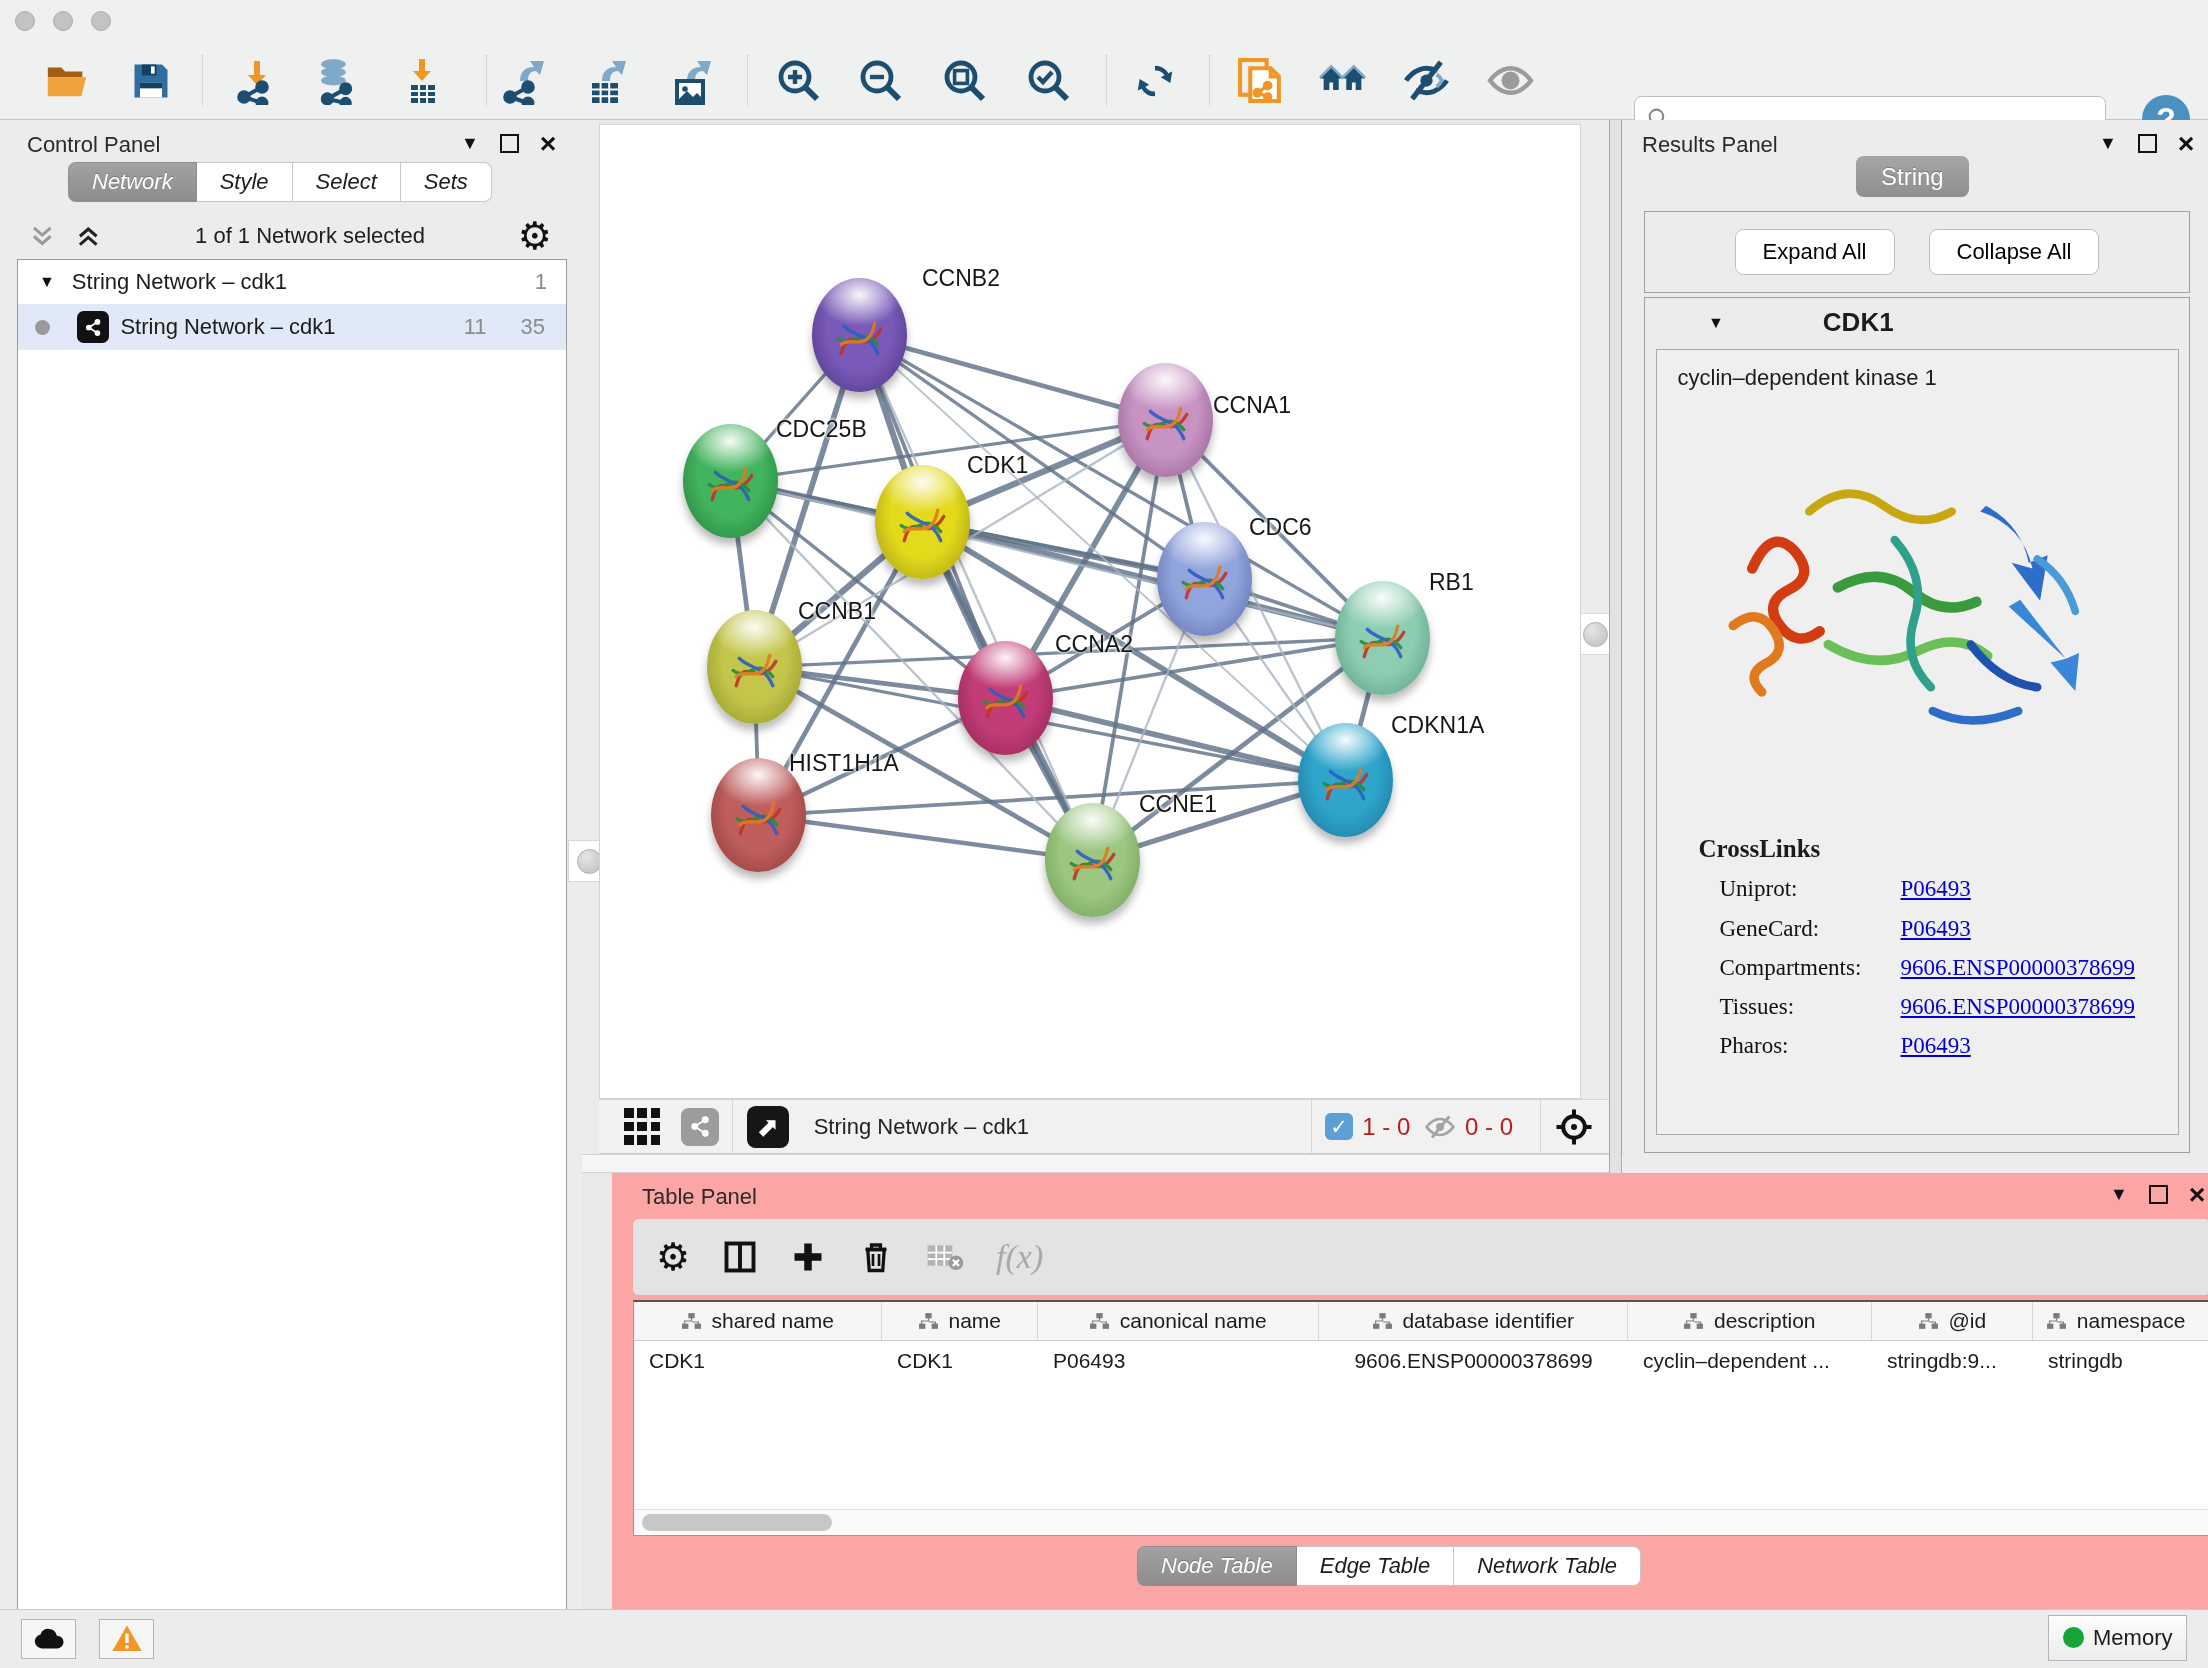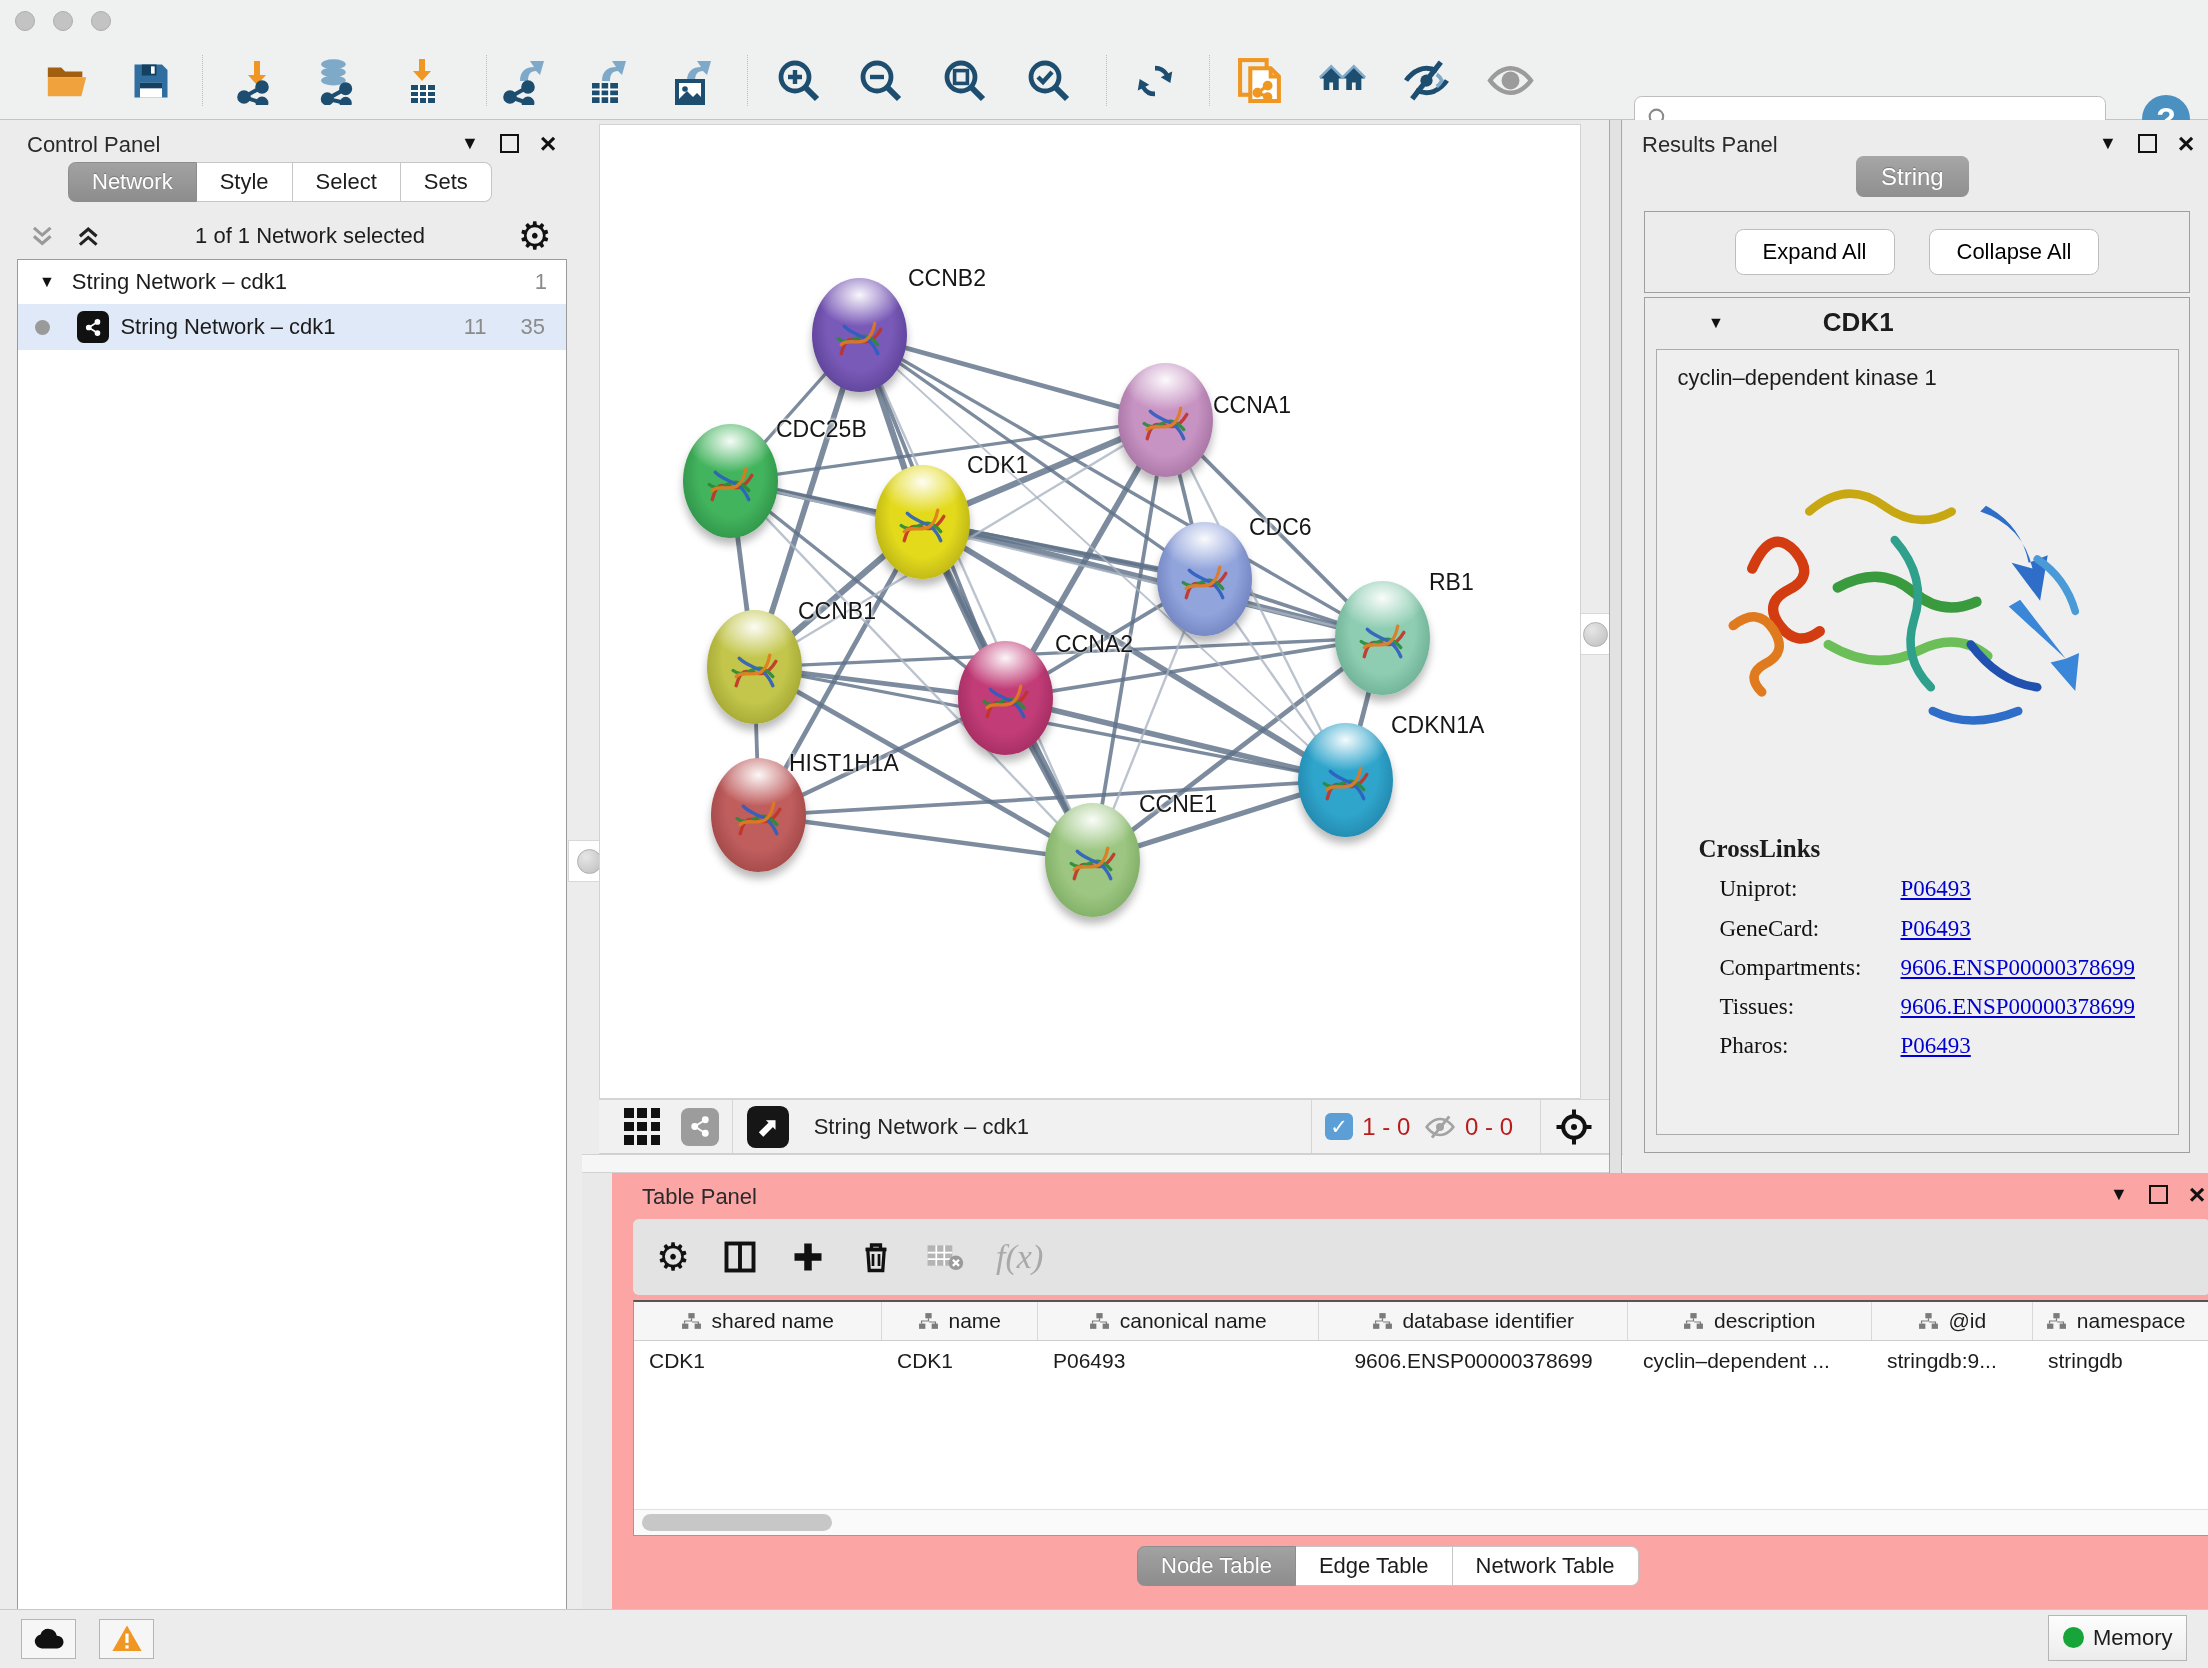--- a/index.html
+++ b/index.html
@@ -22,21 +22,21 @@
   .searchbox input{border:none;outline:none;flex:1;font-size:21px;font-family:inherit;background:transparent;margin-left:7.6px;}
   .helpbtn{position:absolute;left:2142px;top:53px;width:48px;height:48px;border-radius:50%;background:#4a90c0;color:#fff;font-size:32px;font-weight:bold;display:flex;align-items:center;justify-content:center;}
   
   .phead{position:absolute;font-size:22px;color:#2a2a2a;}
   .pctl{position:absolute;top:0;display:flex;gap:21px;align-items:center;}
   .tri{font-size:18px;color:#111;}
   .boxic{width:19px;height:19px;border:2.9px solid #111;box-sizing:border-box;}
   .xic{font-size:28.5px;font-weight:bold;color:#111;line-height:19px;}
   
   .seg{display:flex;}
-  .seg .tabb{height:38px;padding:0 23px;display:flex;align-items:center;justify-content:center;font-size:22px;background:#fff;border:1px solid #c6c6c6;border-left:none;color:#1c1c1c;}
+  .seg .tabb{height:38px;padding:0 23px;display:flex;align-items:center;justify-content:center;font-size:22px;background:#fff;border:1px solid #c6c6c6;border-left:none;color:#1c1c1c;font-style:italic;}
   .seg .tabb:first-child{border-left:1px solid #c6c6c6;border-radius:7.6px 0 0 7.6px;}
   .seg .tabb:last-child{border-radius:0 7.6px 7.6px 0;}
   .seg .tabb.sel{background:linear-gradient(#a2a2a2,#8d8d8d);color:#fff;border-color:#8d8d8d;text-shadow:0 -1px 1px rgba(0,0,0,.25);}
   
   .cpanel{position:absolute;left:0;top:120px;width:582px;height:1489px;background:#ececec;}
   .cp-sub{position:absolute;left:17px;top:95px;width:548px;height:42px;display:flex;align-items:center;}
   .cp-list{position:absolute;left:17px;top:139px;width:550px;height:1432px;background:#fff;border:1px solid #9a9a9a;box-sizing:border-box;}
   .row1{height:44px;display:flex;align-items:center;font-size:22px;}
   .row2{height:46px;display:flex;align-items:center;font-size:22px;background:#dfe9f8;}
   .cnt{color:#8b8b8b;}
@@ -388,21 +388,21 @@
     </svg>
   <div id="node-layer">
       <div class="gnode" style="left: 212px; top: 153px; background: radial-gradient(62% 38% at 50% 15%, rgba(255, 255, 255, 0.95), rgba(255, 255, 255, 0) 72%), radial-gradient(at 50% 42%, rgb(122, 90, 184) 48%, rgb(70, 48, 126) 100%);">
         <svg viewBox="0 0 40 40" fill="none" stroke-width="2.2" stroke-linecap="round">
           <path d="M8 30 C14 8 22 34 34 14" stroke="#c23328"></path>
           <path d="M6 20 C16 28 20 10 32 24" stroke="#2a8a3a"></path>
           <path d="M10 12 C18 20 26 16 32 30" stroke="#2d5ec0"></path>
           <path d="M8 24 C14 18 26 30 30 10" stroke="#e07a1e"></path>
         </svg>
       </div>
-      <div class="glabel" style="left: 308px; top: 140px;">CCNB2</div>
+      <div class="glabel" style="left: 322px; top: 140px;">CCNB2</div>
       <div class="gnode" style="left: 518px; top: 238px; background: radial-gradient(62% 38% at 50% 15%, rgba(255, 255, 255, 0.95), rgba(255, 255, 255, 0) 72%), radial-gradient(at 50% 42%, rgb(199, 147, 195) 48%, rgb(138, 90, 136) 100%);">
         <svg viewBox="0 0 40 40" fill="none" stroke-width="2.2" stroke-linecap="round">
           <path d="M8 30 C14 8 22 34 34 14" stroke="#c23328"></path>
           <path d="M6 20 C16 28 20 10 32 24" stroke="#2a8a3a"></path>
           <path d="M10 12 C18 20 26 16 32 30" stroke="#2d5ec0"></path>
           <path d="M8 24 C14 18 26 30 30 10" stroke="#e07a1e"></path>
         </svg>
       </div>
       <div class="glabel" style="left: 613px; top: 233px; margin-top: 34px;">CCNA1</div>
       <div class="gnode" style="left: 83px; top: 299px; background: radial-gradient(62% 38% at 50% 15%, rgba(255, 255, 255, 0.95), rgba(255, 255, 255, 0) 72%), radial-gradient(at 50% 42%, rgb(67, 180, 94) 48%, rgb(30, 122, 56) 100%);">

